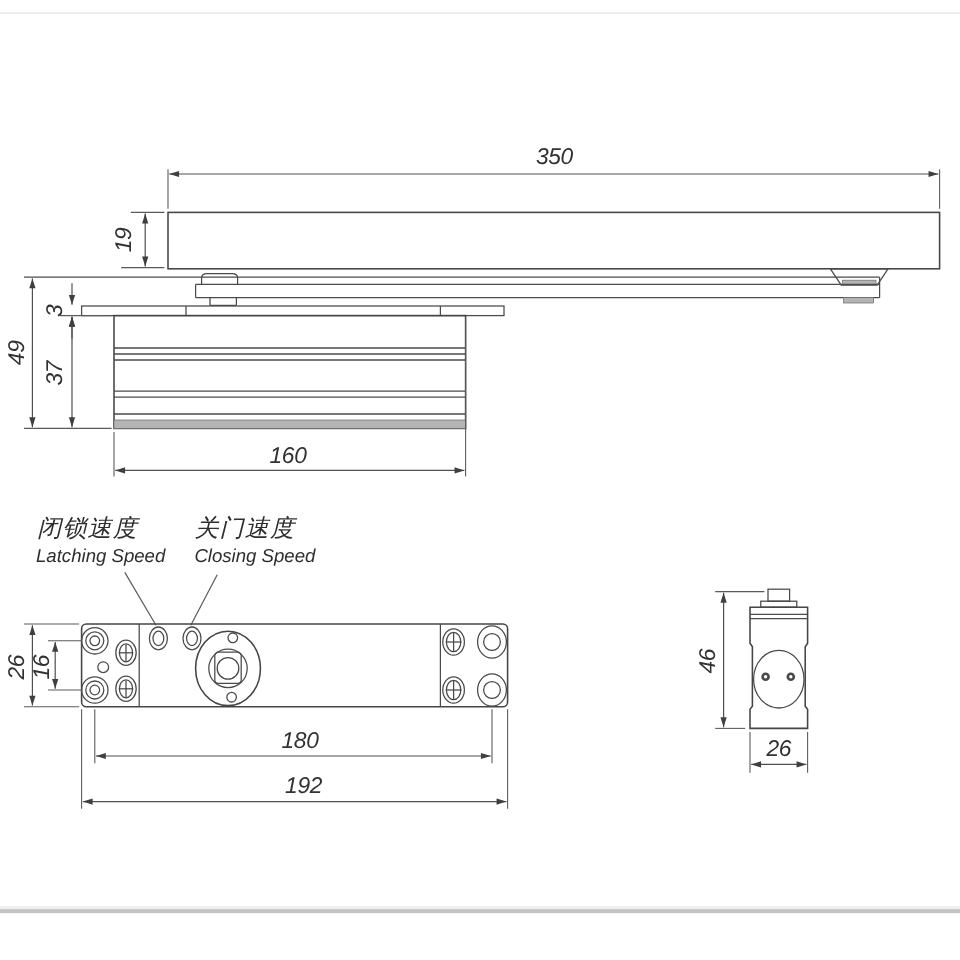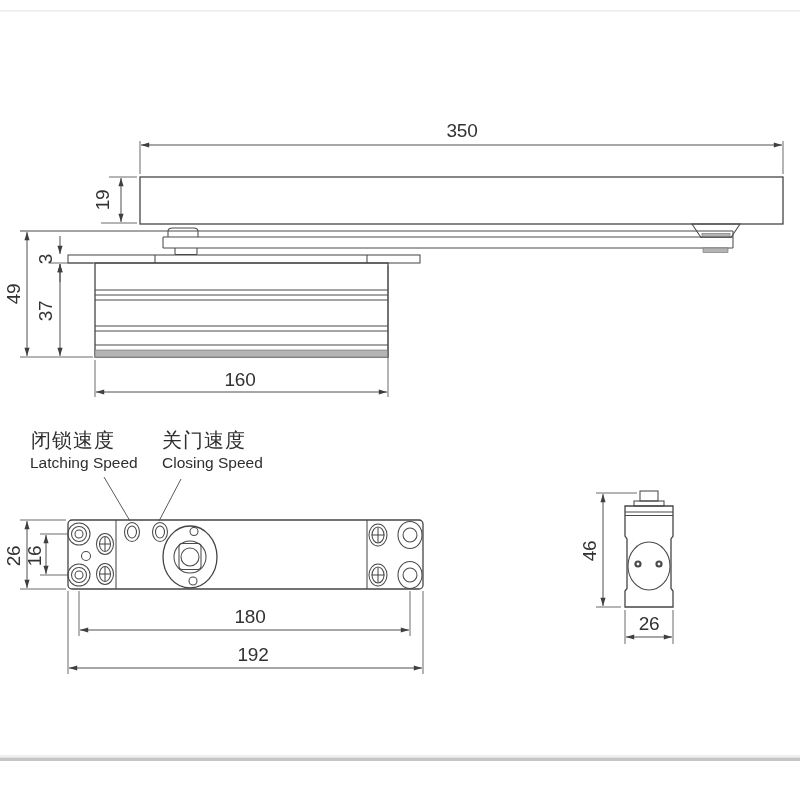--- a/index.html
+++ b/index.html
@@ -4,21 +4,21 @@
 <style>
   html, body {
     margin: 0;
     padding: 0;
     background: #ffffff;
     width: 800px;
     height: 800px;
     overflow: hidden;
     font-family: "Liberation Sans", sans-serif;
   }
-  .stage { position: relative; width: 800px; height: 800px; background:#fff; }
+  .stage { position: relative; width: 800px; height: 800px; background:#fff;font-style:italic; }
   svg { display: block; }
   .outline  { fill: none; stroke: #454545; stroke-width: 1.3; }
   .thin     { fill: none; stroke: #4a4a4a; stroke-width: 1.05; }
   .dimline  { fill: none; stroke: #4f4f4f; stroke-width: 1; }
   .extline  { fill: none; stroke: #5a5a5a; stroke-width: 0.9; }
   .leader   { fill: none; stroke: #5a5a5a; stroke-width: 1; }
   .grayfill { fill: #b4b4b4; stroke: #6e6e6e; stroke-width: 0.6; }
   .dimtext  {
     fill: #323232;
     font-family: "Liberation Sans", sans-serif;

